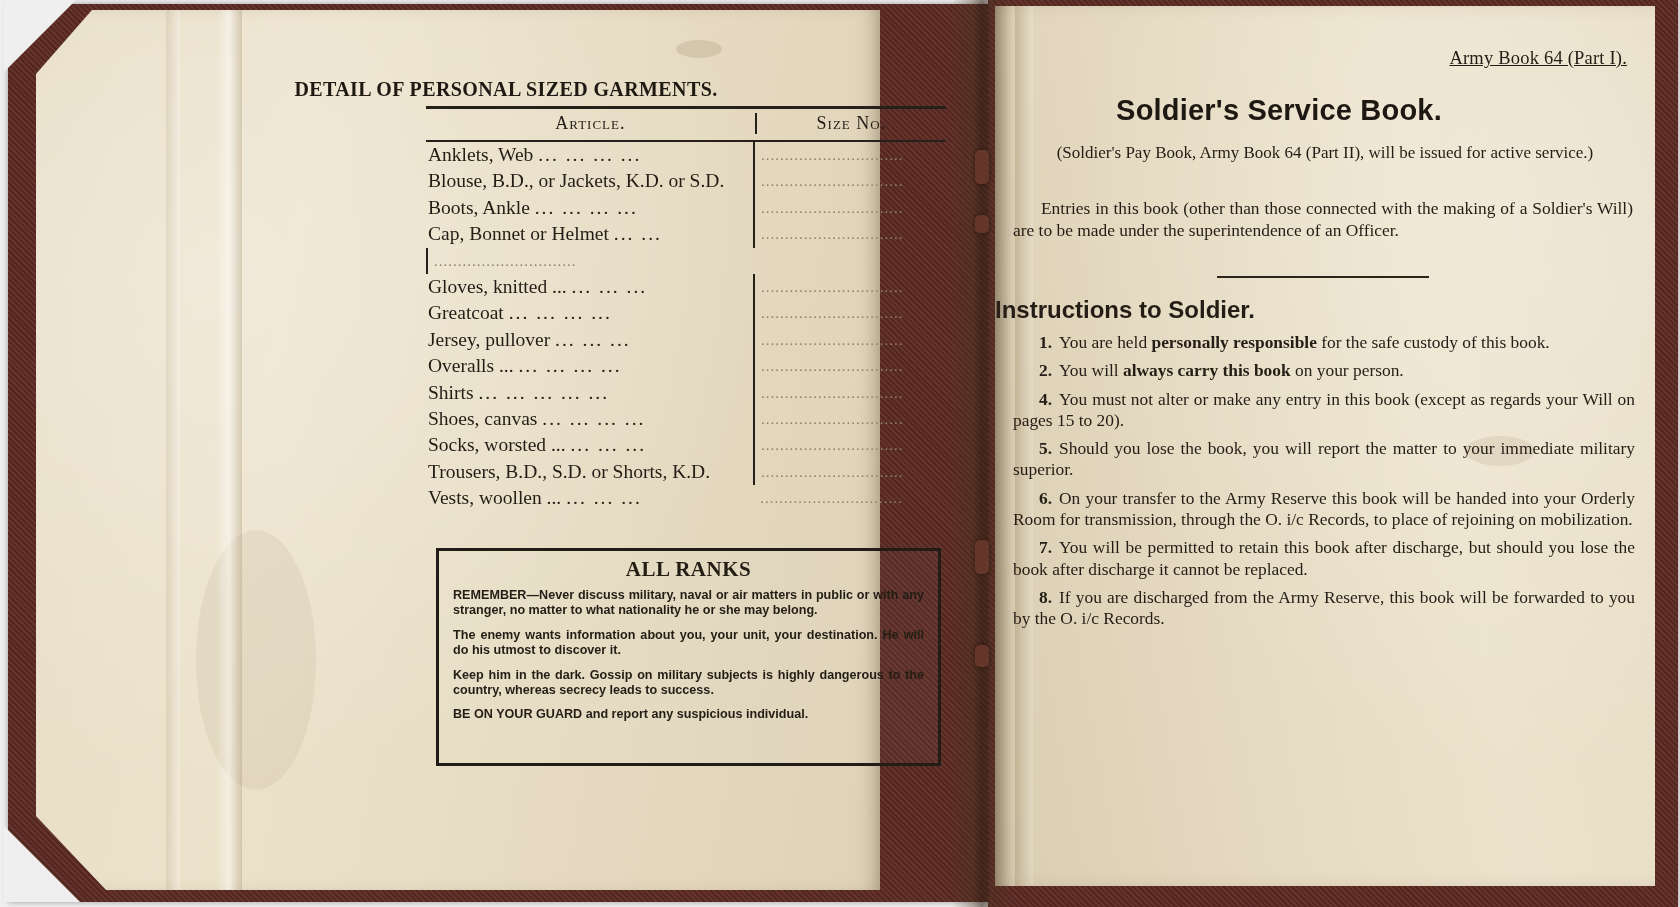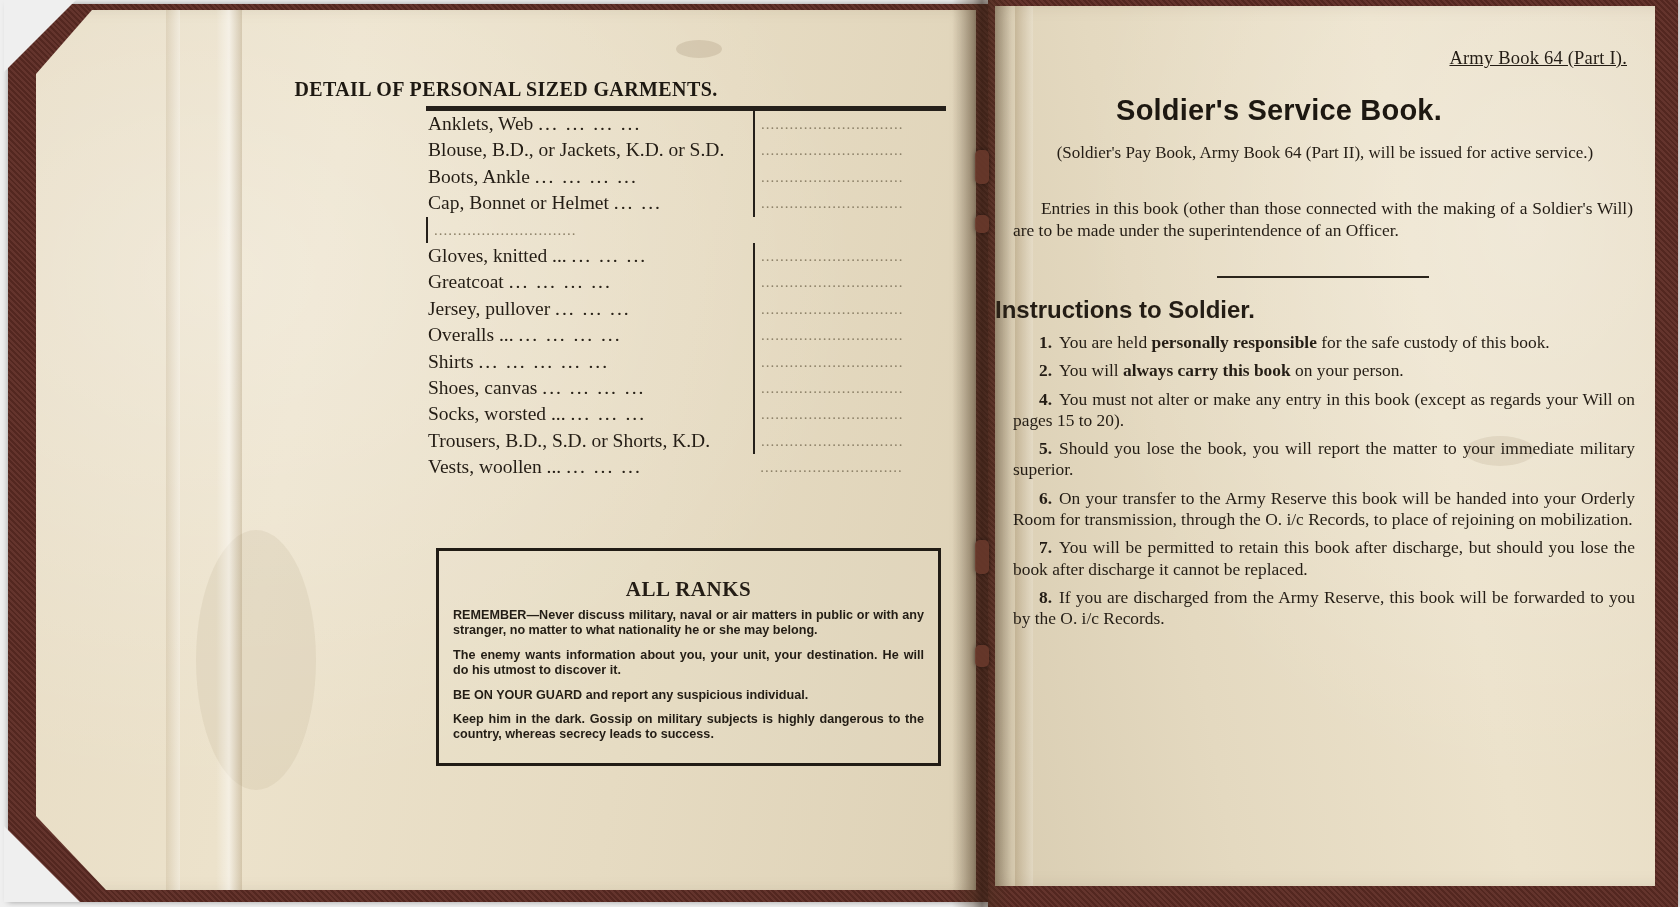--- a/index.html
+++ b/index.html
@@ -60,21 +60,21 @@
   }
 
   
   .page {
     position: absolute;
     background: #e8dcc3;
     color: #241d15;
   }
   #page-left {
     left: 36px; top: 10px;
-    width: 940px; height: 880px;
+    width: 844px; height: 880px;
     background:
       radial-gradient(ellipse at 20% 30%, rgba(255,255,255,0.30), rgba(255,255,255,0) 60%),
       linear-gradient(100deg, #e7dcc4 0%, #ece2cb 30%, #e6dbc2 65%, #ded2b7 100%);
     clip-path: polygon(56px 0, 940px 0, 940px 880px, 70px 880px, 0 806px, 0 64px);
     box-shadow: inset -14px 0 22px -14px rgba(80,60,35,0.55);
   }
   #page-right {
     left: 995px; top: 6px;
     width: 660px; height: 880px;
     background:
@@ -177,21 +177,21 @@
     font-size: 15px;
   }
 
   
   #allranks {
     position: absolute;
     left: 400px; top: 538px;
     width: 505px; height: 218px;
     border: 3px solid #211c15;
     box-sizing: border-box;
-    padding: 24px 14px 6px 14px;
+    padding: 4px 14px 6px 14px;
     background: rgba(255,255,255,0.03);
   }
   #allranks h2 {
     margin: 2px 0 6px 0;
     text-align: center;
     font-size: 21px;
     font-weight: bold;
     letter-spacing: 0.5px;
   }
   #allranks p {
@@ -289,20 +289,24 @@
 
     <div class="stain" style="left:640px; top:30px; width:46px; height:18px; background:rgba(120,95,60,0.16);"></div>
     <div class="stain" style="left:160px; top:520px; width:120px; height:260px; background:rgba(150,125,85,0.10);"></div>
     <div class="crease" style="left:180px; top:0; width:26px; height:880px; background:linear-gradient(90deg, rgba(255,255,255,0.0), rgba(255,255,255,0.45), rgba(140,115,75,0.25));"></div>
     <div class="crease" style="left:130px; top:0; width:14px; height:880px; background:linear-gradient(90deg, rgba(160,135,95,0.18), rgba(255,255,255,0.28));"></div>
 
     <div id="garments-title" class="noselect">DETAIL OF PERSONAL SIZED GARMENTS.</div>
 
     <div id="garments-table">
       <div class="rule-top"></div>
+      <div class="thead">
+        <div class="th-article">Article.</div>
+        <div class="th-size">Size No.</div>
+      </div>
       <div class="rule-head"></div>
 
       <div class="grow">
         <div class="g-name"><span>Anklets, Web</span> <span class="g-dots">...   ...   ...   ...</span></div>
         <div class="g-size">..............................</div>
       </div>
       <div class="grow">
         <div class="g-name"><span>Blouse, B.D., or Jackets, K.D. or S.D.</span> <span class="g-dots"></span></div>
         <div class="g-size">..............................</div>
       </div>
@@ -357,24 +361,24 @@
 
     <div id="allranks">
       <h2>ALL RANKS</h2>
       <p>
         <span class="lead">REMEMBER—</span><span>Never discuss military, naval or air matters in public or with any stranger, no matter to what nationality he or she may belong.</span>
       </p>
       <p>
         <span>The enemy wants information about you, your unit, your destination. He will do his utmost to discover it.</span>
       </p>
       <p>
-        <span class="lead">BE ON YOUR GUARD</span><span> and report any suspicious individual.</span>
+        <span>Keep him in the dark. Gossip on military subjects is highly dangerous to the country, whereas secrecy leads to success.</span>
       </p>
       <p>
-        <span>Keep him in the dark. Gossip on military subjects is highly dangerous to the country, whereas secrecy leads to success.</span>
+        <span class="lead">BE ON YOUR GUARD</span><span> and report any suspicious individual.</span>
       </p>
     </div>
   </div>
 
   <div id="page-right" class="page">
     <div class="stain" style="left:470px; top:430px; width:70px; height:30px; background:rgba(130,105,70,0.12);"></div>
     <div class="crease" style="left:20px; top:0; width:18px; height:880px; background:linear-gradient(90deg, rgba(150,125,85,0.30), rgba(255,255,255,0.18));"></div>
 
     <div id="armybook-ref">Army Book 64 (Part I).</div>
     <div id="ssb-title">Soldier's Service Book.</div>

